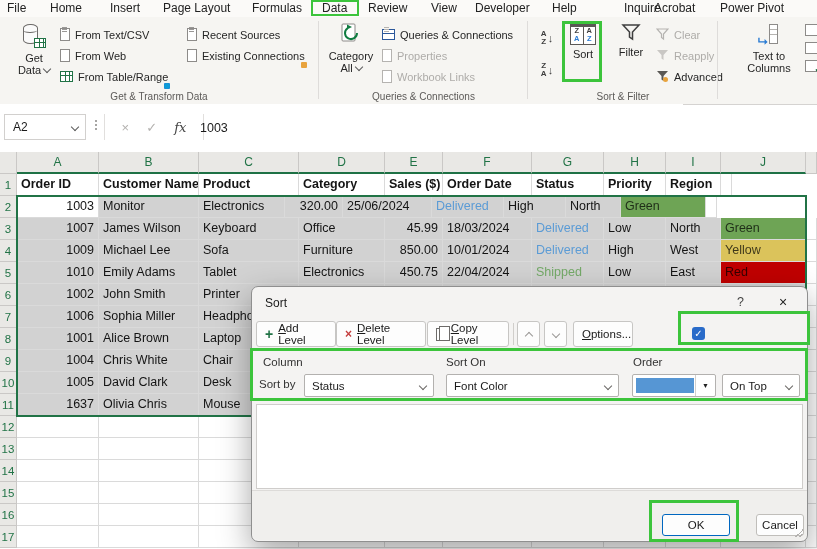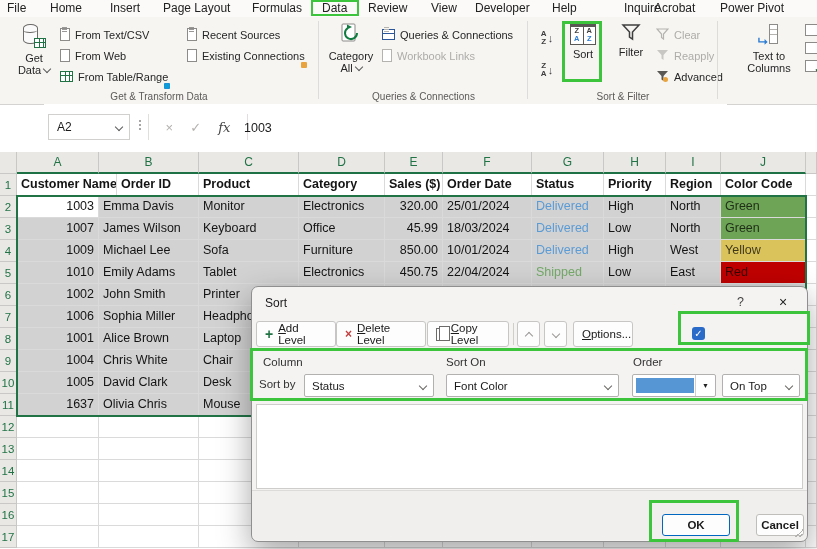--- a/index.html
+++ b/index.html
@@ -51,21 +51,21 @@
   
   .funnel{width:20px;height:20px;}
   
   .ic-ttc{width:24px;height:24px;position:relative;}
   .ic-ttc .col{position:absolute;top:1px;width:9px;height:20px;border:1px solid #8d8b89;background:linear-gradient(#b5b3b0,#b5b3b0) 0 4px/9px 1px no-repeat,linear-gradient(#b5b3b0,#b5b3b0) 0 9px/9px 1px no-repeat,#fff;box-sizing:border-box;}
   .ic-ttc .arr{position:absolute;left:1px;bottom:0px;color:#2b7cd3;font-size:12px;font-weight:bold;line-height:12px;}
   .edgeicons{position:absolute;top:7px;display:flex;flex-direction:column;gap:6px;}
   .edgeicons .ei{width:14px;height:12px;border:1px solid #8d8b89;background:#fff;position:relative;box-sizing:border-box;}
   .edgeicons .ei b{position:absolute;right:-4px;bottom:-3px;font-size:9px;line-height:9px;}
   
-  #formulabar{position:absolute;left:0;top:104px;width:683px;height:48px;background:#fff;border-bottom:1px solid #e1dfdd;margin-left:44px;}
+  #formulabar{position:absolute;left:0;top:104px;width:683px;height:48px;background:#fff;border-bottom:1px solid #e1dfdd;}
   #namebox{position:absolute;left:4px;top:10px;width:82px;height:26px;border:1px solid #d2d0ce;background:#fff;font-size:12px;display:flex;align-items:center;padding-left:8px;box-sizing:border-box;}
   #namebox .chev{position:absolute;right:7px;}
   .vdots{position:absolute;left:95px;top:16px;display:flex;flex-direction:column;gap:2px;}
   .vdots i{width:2px;height:2px;background:#8a8886;border-radius:50%;}
   #fxbox{position:absolute;left:104px;top:10px;width:82px;height:26px;border:1px solid #e1dfdd;border-top:none;border-bottom:none;display:flex;align-items:center;justify-content:space-around;padding:0 8px;}
   #fxbox .gx{color:#b3b1af;font-size:13px;}
   #fxbox .fx{font-family:"DejaVu Serif",serif;font-style:italic;font-size:13px;color:#444;}
   #fbvalue{position:absolute;left:200px;top:17px;font-size:12.5px;color:#1a1a1a;}
   
   #grid{position:absolute;left:0;top:152px;width:817px;}
@@ -99,21 +99,21 @@
   #dlgchecklabel{position:absolute;left:459px;top:41px;font-size:11.5px;}
   .crit-label{position:absolute;top:69px;font-size:11.5px;color:#333;}
   #sortbylabel{position:absolute;left:7px;top:91px;font-size:11.5px;color:#333;}
   .dsel{position:absolute;top:87px;height:23px;background:#fff;border:1px solid #b3b1af;border-radius:2px;display:flex;align-items:center;padding-left:7px;box-sizing:border-box;font-size:11.5px;color:#1a1a1a;}
   .dsel .chev{position:absolute;right:7px;border-color:#6a6866;}
   #swatchbox{position:absolute;left:380px;top:87px;width:84px;height:23px;background:#fff;border:1px solid #b3b1af;border-radius:2px;box-sizing:border-box;}
   #swatchbox .swatch{position:absolute;left:3px;top:3px;width:58px;height:15px;background:#5696d4;}
   #swatchbox .swarrow{position:absolute;right:0;top:0;width:19px;height:21px;border-left:1px solid #d2d0ce;text-align:center;font-size:7px;line-height:21px;color:#222;}
   #dlglist{position:absolute;left:4px;top:117px;width:547px;height:85px;background:#fff;border:1px solid #cfcdcb;box-sizing:border-box;}
   #dlgbottom{position:absolute;left:0;top:203px;width:100%;height:50px;background:#f0efed;border-top:1px solid #dddbd9;border-radius:0 0 7px 7px;box-sizing:border-box;}
-  .dlgbtn{position:absolute;height:22px;background:#fdfdfd;border:1px solid #c0beba;border-radius:3px;font-size:11.5px;display:flex;align-items:center;justify-content:center;box-sizing:border-box;color:#1a1a1a;font-weight:bold;}
+  .dlgbtn{position:absolute;height:22px;background:#fdfdfd;border:1px solid #c0beba;border-radius:3px;font-size:11.5px;display:flex;align-items:center;justify-content:center;box-sizing:border-box;color:#1a1a1a;}
   #btn-ok{left:410px;top:23px;width:68px;border:1px solid #0067c0;}
   #btn-cancel{left:504px;top:23px;width:48px;}
   #grip{position:absolute;right:4px;bottom:3px;width:8px;height:8px;background:
      linear-gradient(135deg,transparent 50%,#b3b1af 50%,#b3b1af 60%,transparent 60%,transparent 75%,#b3b1af 75%,#b3b1af 85%,transparent 85%);}
   
   .ann{position:absolute;border:3px solid #3cc43c;box-sizing:border-box;z-index:30;pointer-events:none;}
   #ann-data{left:311px;top:0;width:48px;height:16px;border-width:2px;}
   #ann-sort{left:562px;top:21px;width:40px;height:61px;}
   #ann-headers{left:678px;top:311px;width:132px;height:34px;}
   #ann-criteria{left:250px;top:348px;width:558px;height:53px;}
@@ -188,20 +188,24 @@
       <span><span>Category</span><br>
             <span>All</span><span class="chev"></span></span>
     </div>
     <div class="stack" style="left:62px">
       <div class="sbtn">
           <span class="ic-window"></span>
           <span>Queries &amp; Connections</span>
         </div>
       <div class="sbtn dis">
           <span class="doc gray"></span>
+          <span>Properties</span>
+        </div>
+      <div class="sbtn dis">
+          <span class="doc gray"></span>
           <span>Workbook Links</span>
         </div>
     </div>
     <div class="glabel">Queries &amp; Connections</div>
   </div>
 
   <div class="vdiv" style="left:527px"></div>
 
   <div class="grp" style="left:529px;width:188px">
     <div class="azbtn" style="top:8px">
@@ -299,40 +303,38 @@
       <div class="gc ghead colh" style="width: 58px;">E</div>
       <div class="gc ghead colh" style="width: 89px;">F</div>
       <div class="gc ghead colh" style="width: 72px;">G</div>
       <div class="gc ghead colh" style="width: 62px;">H</div>
       <div class="gc ghead colh" style="width: 55px;">I</div>
       <div class="gc ghead colh" style="width: 85px;">J</div>
       <div class="gc ghead" style="width: 11px;"></div>
     </div>
     <div class="grow">
       <div class="gc ghead rowh" style="width: 17px;">1</div>
+      <div class="gc cell hdr" style="width: 82px;">Order ID</div>
       <div class="gc cell hdr" style="width: 100px;">Customer Name</div>
-      <div class="gc cell hdr" style="width: 82px;">Order ID</div>
       <div class="gc cell hdr" style="width: 100px;">Product</div>
       <div class="gc cell hdr" style="width: 86px;">Category</div>
       <div class="gc cell hdr" style="width: 58px;">Sales ($)</div>
       <div class="gc cell hdr" style="width: 89px;">Order Date</div>
       <div class="gc cell hdr" style="width: 72px;">Status</div>
       <div class="gc cell hdr" style="width: 62px;">Priority</div>
       <div class="gc cell hdr" style="width: 55px;">Region</div>
-      <div class="gc cell hdr" style="width: 85px;">Color Code</div>
       <div class="gc cell" style="width: 11px;"></div>
     </div>
     <div class="grow">
       <div class="gc ghead rowh" style="width: 17px;">2</div>
       <div class="gc cell sel num active" style="width: 82px;">1003</div>
-      <div class="gc cell sel" style="width: 100px;">Emma Davis</div>
       <div class="gc cell sel" style="width: 100px;">Monitor</div>
       <div class="gc cell sel" style="width: 86px;">Electronics</div>
       <div class="gc cell sel num" style="width: 58px;">320.00</div>
-      <div class="gc cell sel" style="width: 89px;">25/01/2024</div>
+      <div class="gc cell sel" style="width: 89px;">25/06/2024</div>
       <div class="gc cell sel" style="width: 72px; color: rgb(91, 155, 213);">Delivered</div>
       <div class="gc cell sel" style="width: 62px;">High</div>
       <div class="gc cell sel" style="width: 55px;">North</div>
       <div class="gc cell sel" style="width: 85px; background: rgb(110, 164, 85); color: rgba(0, 0, 0, 0.72);">Green</div>
       <div class="gc cell" style="width: 11px;"></div>
     </div>
     <div class="grow">
       <div class="gc ghead rowh" style="width: 17px;">3</div>
       <div class="gc cell sel num" style="width: 82px;">1007</div>
       <div class="gc cell sel" style="width: 100px;">James Wilson</div>

